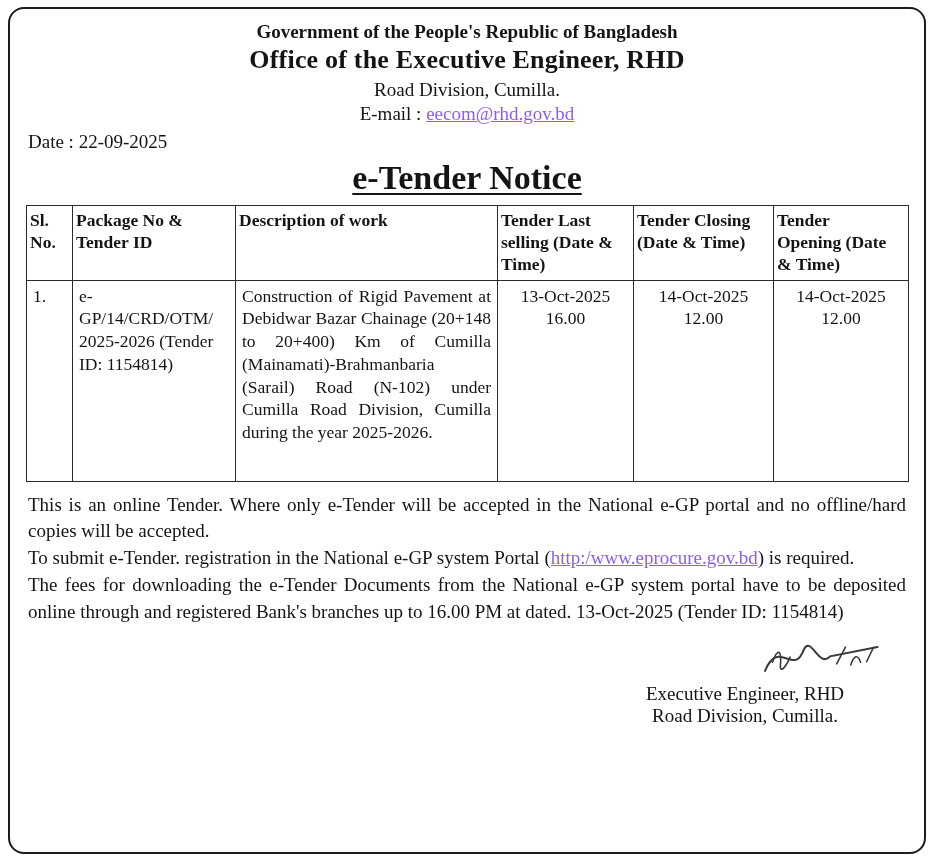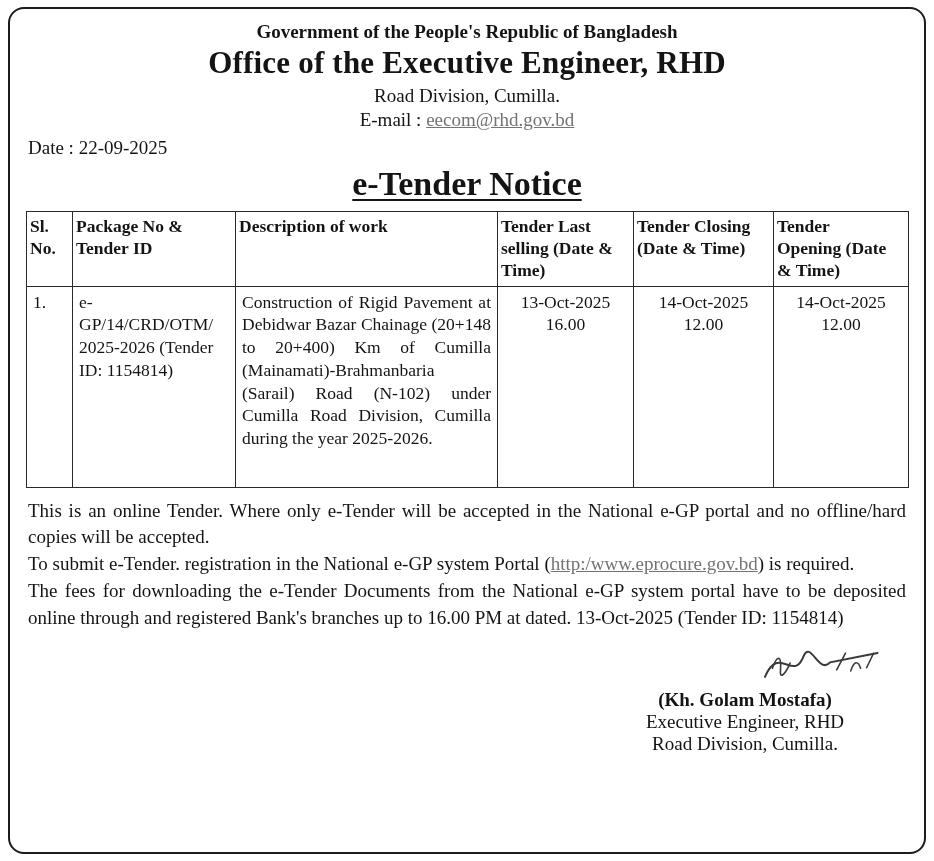--- a/index.html
+++ b/index.html
@@ -1,24 +1,24 @@
 <!DOCTYPE html>
 <html><head>
 <meta charset="utf-8">
 <style>
   html,body{margin:0;padding:0;background:#ffffff;}
   body{font-family:"Liberation Serif", serif; color:#141414;}
   .page{position:relative;width:934px;height:861px;box-sizing:border-box;background:#fff;overflow:hidden;}
   .frame{position:absolute;top:7px;left:8px;right:8px;bottom:7px;border:2px solid #1c1c1c;border-radius:16px;box-sizing:border-box;padding:10px 16px 12px 16px;}
   .center{text-align:center;}
   .govt-line{font-size:19px;font-weight:bold;margin-top:2px;}
-  .office-line{font-size:31px;font-weight:bold;margin-top:2px;letter-spacing:0.2px;}
+  .office-line{font-size:26px;font-weight:bold;margin-top:2px;letter-spacing:0.2px;}
   .division-line{font-size:19px;margin-top:4px;}
   .email-line{font-size:19px;margin-top:2px;}
-  .email-line a, .link{color:#737373;text-decoration:underline;}
+  .email-line a, .link{color:#8b5cf6;text-decoration:underline;}
   .memo-row{display:flex;justify-content:space-between;font-size:19px;margin-top:6px;padding:0 2px;}
   .notice-title{font-size:34px;font-weight:bold;text-align:center;margin:6px 0 8px 0;}
   .notice-title span{text-decoration:underline;text-decoration-thickness:2px;text-underline-offset:4px;}
   .intro{font-size:19px;text-align:justify;line-height:1.35;margin:2px 2px 10px 2px;}
   table{width:100%;border-collapse:collapse;table-layout:fixed;}
   table, th, td{border:1.6px solid #2a2a2a;}
   th{font-size:17.5px;font-weight:bold;vertical-align:top;padding:4px 3px;line-height:1.25;text-align:left;white-space:pre-line;}
   td{font-size:17.5px;vertical-align:top;padding:4px 6px;line-height:1.3;}
   td.center{text-align:center;}
   .pre{white-space:pre-line;}
@@ -101,21 +101,20 @@
       <p>The fees for downloading the e-Tender Documents from the National e-GP system portal have to be deposited online through and registered Bank's branches up to 16.00 PM at dated. 13-Oct-2025 (Tender ID: 1154814)</p>
     </div>
 
     <div class="bottom-area">
       <div class="signature-block">
         <svg class="signature-scribble" width="140" height="52" viewBox="0 0 140 52">
           <path d="M14,38 C30,6 42,46 54,20 C62,4 68,40 80,28 L128,22" stroke="#3a3a3a" fill="none" stroke-width="2" stroke-linecap="round"></path>
           <path d="M86,36 l10,-16 m4,18 c4,-10 8,-10 10,-2 m6,0 l8,-14" stroke="#3a3a3a" fill="none" stroke-width="1.6" stroke-linecap="round"></path>
           <path d="M22,30 c6,-14 10,-12 8,2 c-2,12 6,2 10,-6" stroke="#3a3a3a" fill="none" stroke-width="1.6" stroke-linecap="round"></path>
         </svg>
-        <div class="sig-name">(Kh. Golam Mostafa)</div>
         <div class="sig-title">Executive Engineer, RHD</div>
         <div class="sig-division">Road Division, Cumilla.</div>
       </div>
 
     </div>
 
   </div>
 </div>
 
 </body></html>

